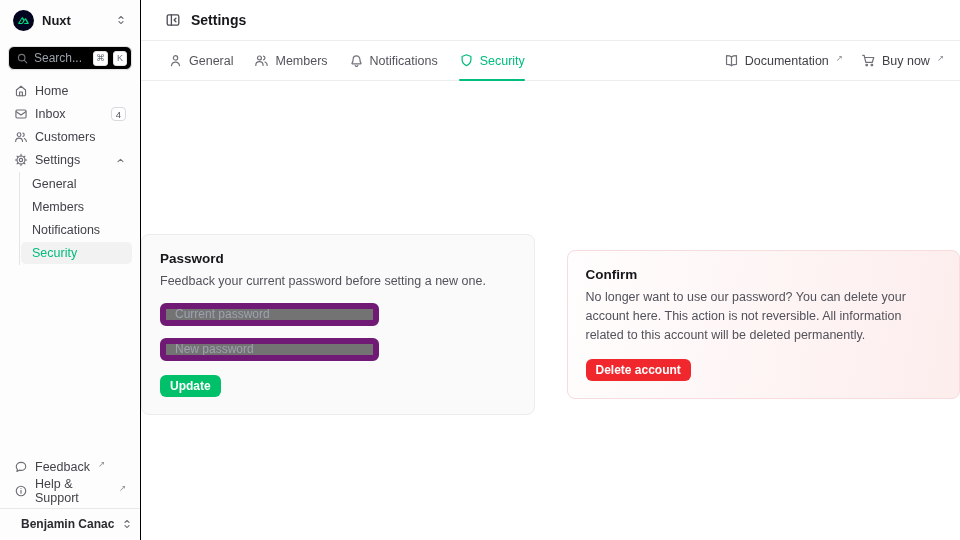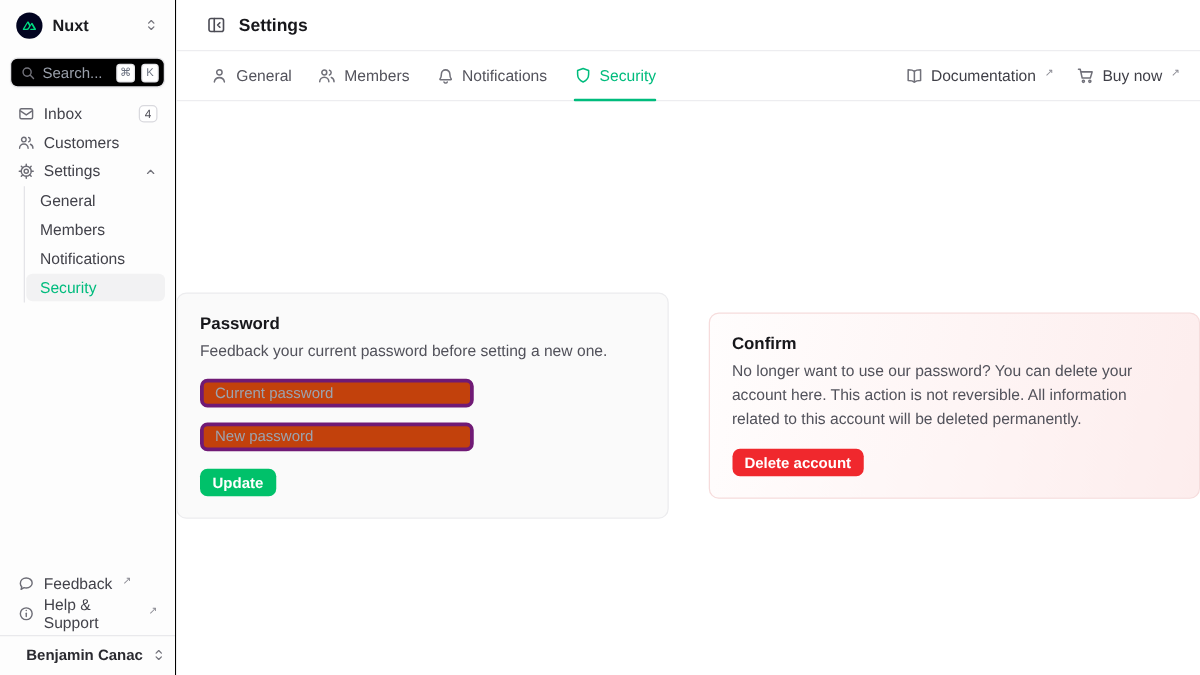--- a/index.html
+++ b/index.html
@@ -51,21 +51,21 @@
   .tab-actions { margin-left:auto; display:flex; align-items:center; gap:18px; }
   .action { display:flex; align-items:center; gap:6px; font-weight:500; color:#3f3f47; cursor:pointer; }
   .action .action-icon { color:#71717a; }
 
   .content { flex:1; display:flex; flex-direction:row; align-items:center; padding-top:27px; gap:32px; overflow:auto; }
   .card { width:464px; border-radius:8px; padding:16px 18px 17px; }
   .card-password { background:#fafafa; border:1px solid #ececee; }
   .card-account { background:linear-gradient(100deg, #fffdfd 0%, #fdeded 100%); border:1px solid #f6dcdc; }
   .card-title { font-size:13.5px; font-weight:700; color:#17171b; margin-bottom:6px; }
   .card-desc { font-size:12.5px; color:#52525b; line-height:19px; }
-  .field { display:block; width:219px; height:23px; margin-top:12px; border:3px solid #701a75; border-radius:6px; padding:0 9px; font-size:12px; font-family:inherit; color:#18181b; background:#c2410c; outline:none; }
+  .field { display:block; width:219px; height:23px; margin-top:12px; border:6px solid #701a75; border-radius:6px; padding:0 9px; font-size:12px; font-family:inherit; color:#18181b; background:#737373; outline:none; }
   .field::placeholder { color:#9ca3af; }
   .btn { display:inline-block; margin-top:14px; border:none; border-radius:6px; height:22px; padding:0 10px; font-size:12px; font-weight:600; font-family:inherit; color:#fff; cursor:pointer; }
   .btn-primary { background:#00c16a; }
   .btn-danger { background:#f0282d; }
 </style>
 </head>
 <body>
 
 <aside class="sidebar">
 
@@ -89,20 +89,29 @@
           <circle cx="7" cy="7" r="4"></circle>
           <path d="m10.2 10.2 3.1 3.1"></path>
         </svg>
     </span>
     <span class="ph">Search...</span>
     <span class="kbd">⌘</span>
     <span class="kbd">K</span>
   </div>
 
   <nav class="nav">
+    <div class="nav-item">
+      <span class="nav-icon">
+        <svg width="14" height="14" viewBox="0 0 16 16" fill="none" stroke="currentColor" stroke-width="1.3" stroke-linecap="round" stroke-linejoin="round">
+            <path d="M2.8 6.8 8 2.5l5.2 4.3v5.6a1 1 0 0 1-1 1H3.8a1 1 0 0 1-1-1Z"></path>
+            <path d="M6.4 13.3V9.2h3.2v4.1"></path>
+          </svg>
+      </span>
+      <span class="nav-label">Home</span>
+    </div>
 
     <div class="nav-item">
       <span class="nav-icon">
         <svg width="14" height="14" viewBox="0 0 16 16" fill="none" stroke="currentColor" stroke-width="1.3" stroke-linecap="round" stroke-linejoin="round">
             <rect x="2.2" y="3.4" width="11.6" height="9.2" rx="1.4"></rect>
             <path d="m2.6 5.4 5.4 3.7 5.4-3.7"></path>
           </svg>
       </span>
       <span class="nav-label">Inbox</span>
       <span class="badge">4</span>

